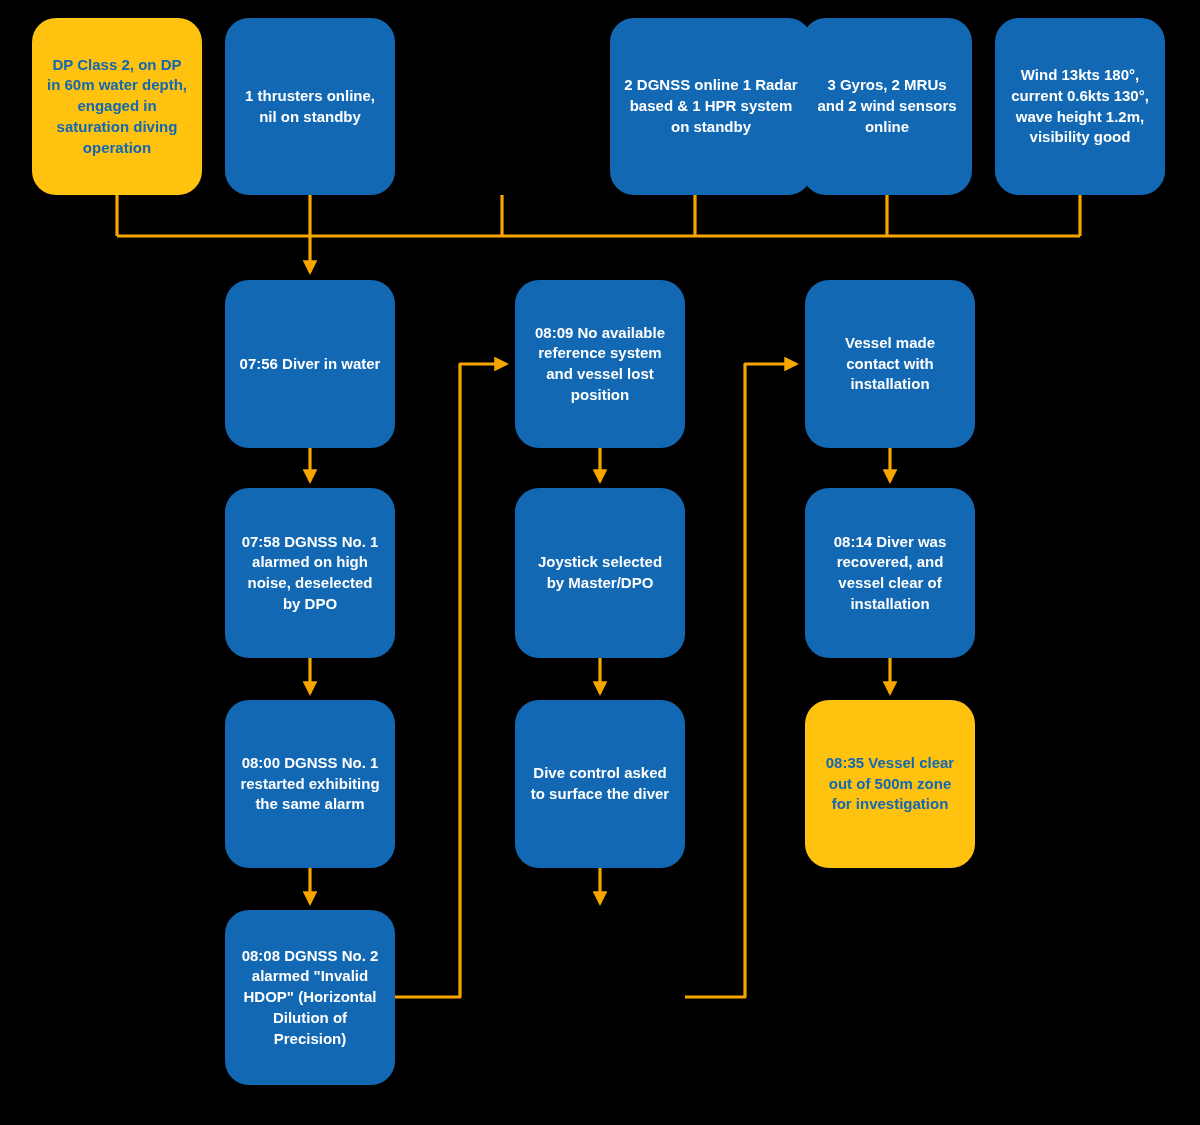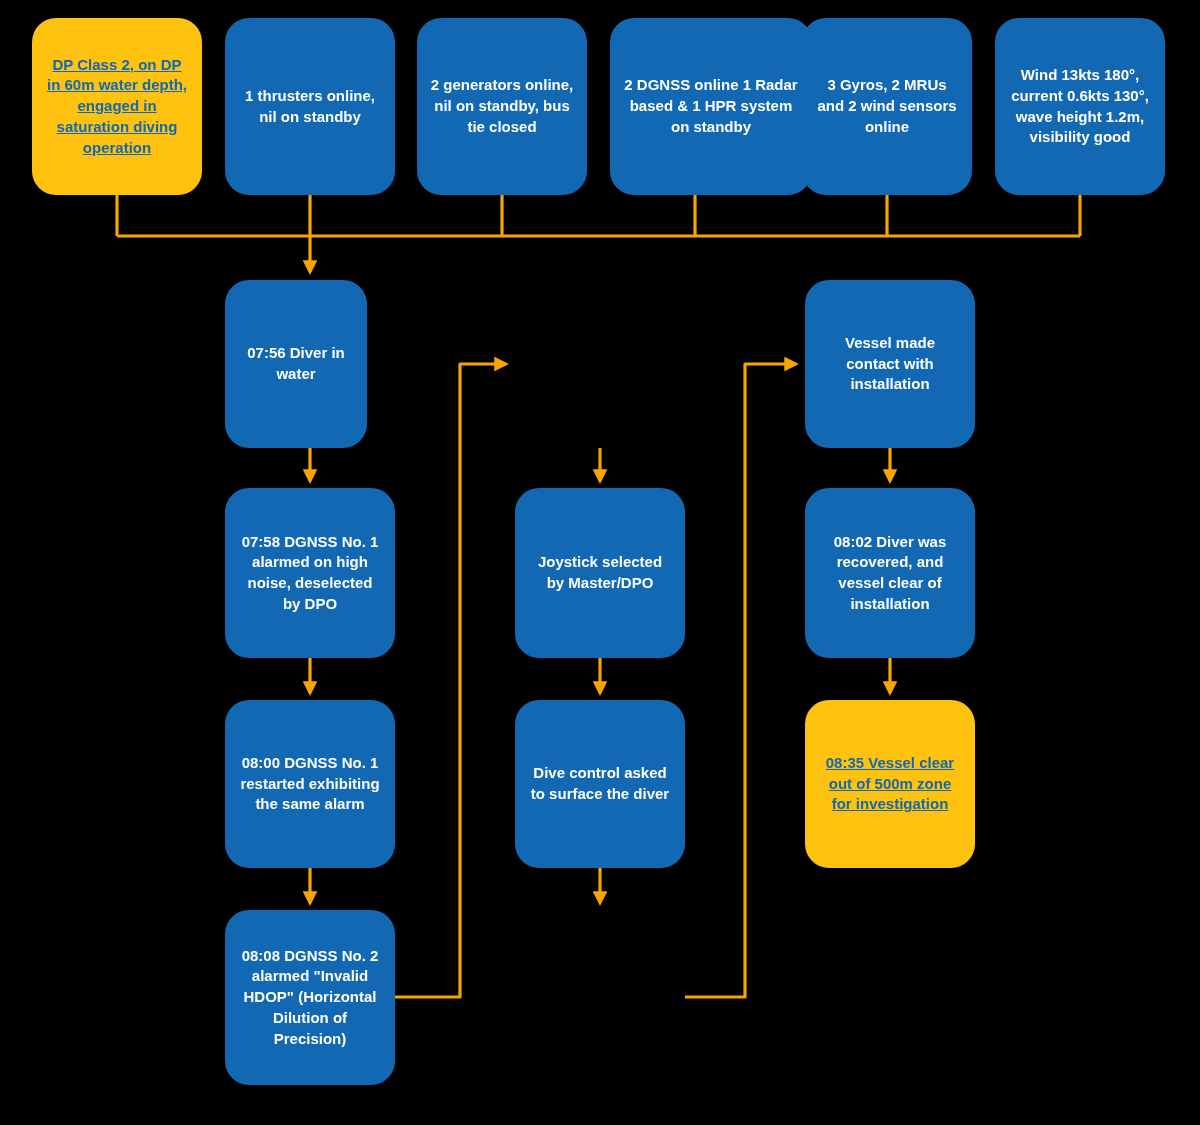--- a/index.html
+++ b/index.html
@@ -12,21 +12,21 @@
   }
   .node{
     position:absolute;
     border-radius:24px;
     display:flex;align-items:center;justify-content:center;
     text-align:center;
     padding:14px 13px;box-sizing:border-box;
     font-weight:700;font-size:15px;line-height:1.38;
   }
   .node.blue{background:var(--blue,#1268B3);color:var(--text_on_blue,#FFFFFF);}
-  .node.yellow{background:var(--yellow,#FFC20E);color:var(--text_on_yellow,#1268B3);text-decoration:underline;}
+  .node.yellow{background:var(--yellow,#FFC20E);color:var(--text_on_yellow,#1268B3);}
   svg.connectors{position:absolute;left:0;top:0;pointer-events:none;}
   .conn{fill:none;stroke:var(--arrow,#F7A600);stroke-width:3.2;stroke-linejoin:round;}
   marker path{fill:var(--arrow,#F7A600);}
 </style>
 </head>
 <body>
 
 <div class="canvas">
 
   <svg class="connectors" width="1200" height="1125" viewBox="0 0 1200 1125">
@@ -62,56 +62,56 @@
     <path class="conn" d="M890,448 V481" marker-end="url(#arrowhead)"></path>
     <path class="conn" d="M890,658 V693" marker-end="url(#arrowhead)"></path>
   </svg>
 
   <div class="node yellow" style="left:32px;top:18px;width:170px;height:177px">
     <span>DP Class 2, on DP in 60m water depth, engaged in saturation diving operation</span>
   </div>
   <div class="node blue" style="left:225px;top:18px;width:170px;height:177px">
     <span>1 thrusters online, nil on standby</span>
   </div>
-  <div class="node blue" style="left:417px;top:18px;width:170px;height:177px">
-    <span>2 generators online, nil on standby, bus tie closed</span>
-  </div>
   <div class="node blue" style="left:610px;top:18px;width:202px;height:177px">
     <span>2 DGNSS online 1 Radar based &amp; 1 HPR system on standby</span>
   </div>
   <div class="node blue" style="left:802px;top:18px;width:170px;height:177px">
     <span>3 Gyros, 2 MRUs and 2 wind sensors online</span>
   </div>
   <div class="node blue" style="left:995px;top:18px;width:170px;height:177px">
     <span>Wind 13kts 180°, current 0.6kts 130°, wave height 1.2m, visibility good</span>
   </div>
 
-  <div class="node blue" style="left:225px;top:280px;width:142px;height:168px">
+  <div class="node blue" style="left:225px;top:280px;width:170px;height:168px">
     <span>07:56 Diver in water</span>
   </div>
   <div class="node blue" style="left:225px;top:488px;width:170px;height:170px">
     <span>07:58 DGNSS No. 1 alarmed on high noise, deselected by DPO</span>
   </div>
   <div class="node blue" style="left:225px;top:700px;width:170px;height:168px">
     <span>08:00 DGNSS No. 1 restarted exhibiting the same alarm</span>
   </div>
   <div class="node blue" style="left:225px;top:910px;width:170px;height:175px">
     <span>08:08 DGNSS No. 2 alarmed "Invalid HDOP" (Horizontal Dilution of Precision)</span>
   </div>
 
+  <div class="node blue" style="left:515px;top:280px;width:170px;height:168px">
+    <span>08:09 No available reference system and vessel lost position</span>
+  </div>
   <div class="node blue" style="left:515px;top:488px;width:170px;height:170px">
     <span>Joystick selected by Master/DPO</span>
   </div>
   <div class="node blue" style="left:515px;top:700px;width:170px;height:168px">
     <span>Dive control asked to surface the diver</span>
   </div>
 
   <div class="node blue" style="left:805px;top:280px;width:170px;height:168px">
     <span>Vessel made contact with installation</span>
   </div>
   <div class="node blue" style="left:805px;top:488px;width:170px;height:170px">
-    <span>08:02 Diver was recovered, and vessel clear of installation</span>
+    <span>08:14 Diver was recovered, and vessel clear of installation</span>
   </div>
   <div class="node yellow" style="left:805px;top:700px;width:170px;height:168px">
     <span>08:35 Vessel clear out of 500m zone for investigation</span>
   </div>
 
 </div>
 
 </body></html>

